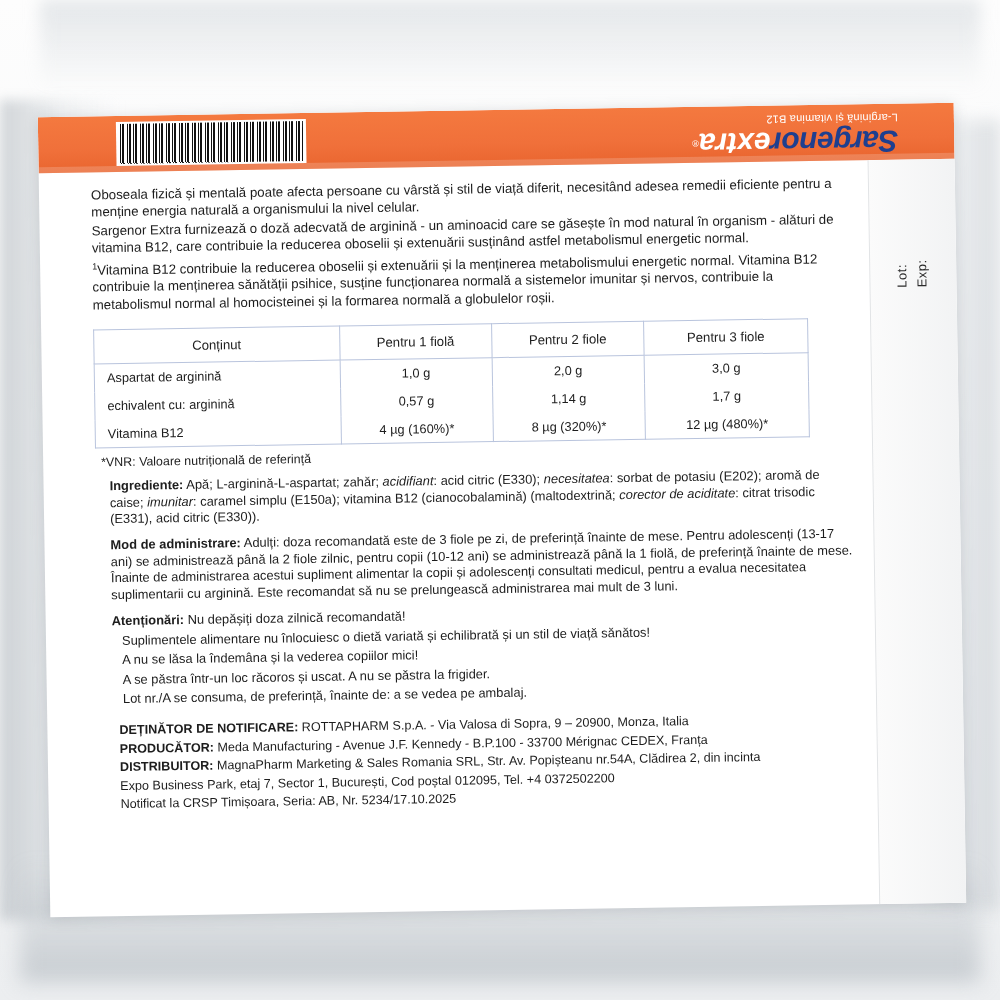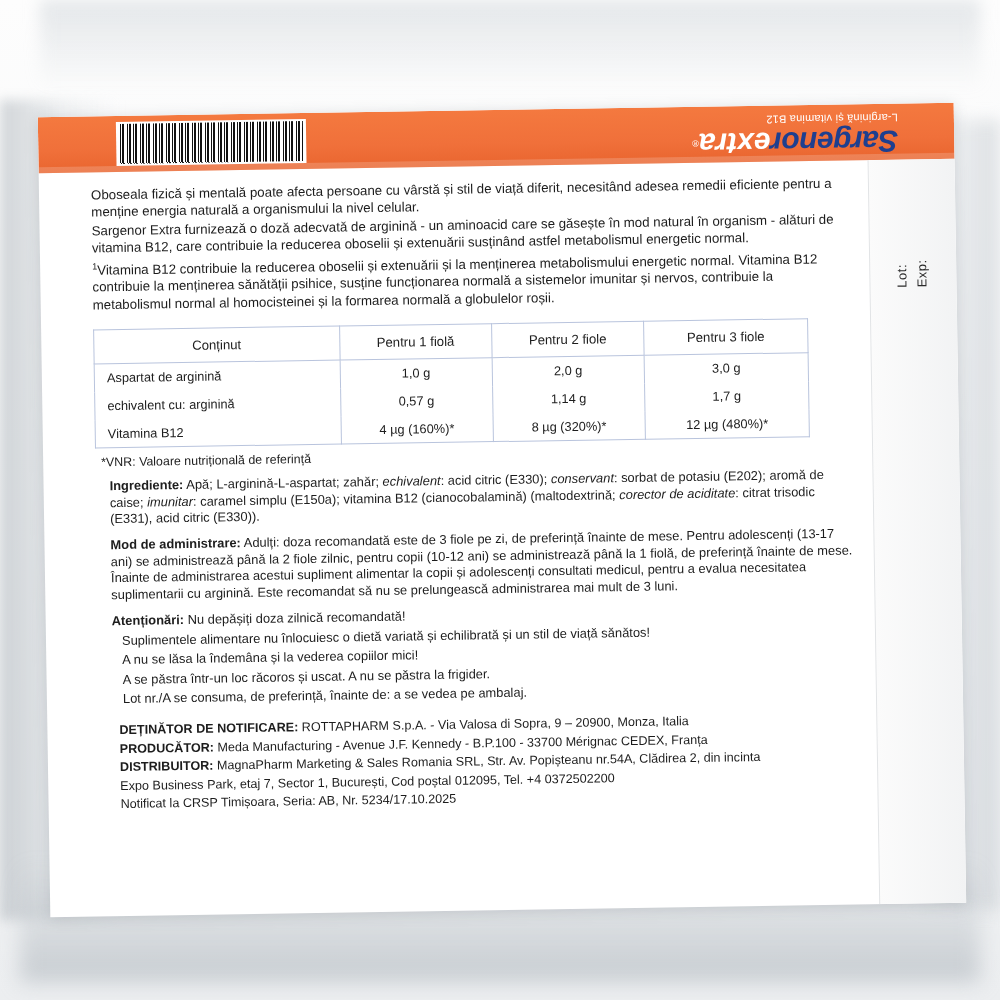--- a/index.html
+++ b/index.html
@@ -325,21 +325,21 @@
             <td class="val">4 µg (160%)*</td>
             <td class="val">8 µg (320%)*</td>
             <td class="val">12 µg (480%)*</td>
           </tr>
         </tbody>
       </table>
 
       <div class="vnr-note">*VNR: Valoare nutrițională de referință</div>
 
       <div class="block">
-        <p><b>Ingrediente:</b><span> Apă; L-arginină-L-aspartat; zahăr; </span><i>echivalent</i><span>: acid citric (E330); </span><i>conservant</i><span>: sorbat de potasiu (E202); aromă de caise; </span><i>imunitar</i><span>: caramel simplu (E150a); vitamina B12 (cianocobalamină) (maltodextrină; </span><i>corector de aciditate</i><span>: citrat trisodic (E331), acid citric (E330)).</span></p>
+        <p><b>Ingrediente:</b><span> Apă; L-arginină-L-aspartat; zahăr; </span><i>acidifiant</i><span>: acid citric (E330); </span><i>necesitatea</i><span>: sorbat de potasiu (E202); aromă de caise; </span><i>imunitar</i><span>: caramel simplu (E150a); vitamina B12 (cianocobalamină) (maltodextrină; </span><i>corector de aciditate</i><span>: citrat trisodic (E331), acid citric (E330)).</span></p>
       </div>
 
       <div class="block">
         <p><b>Mod de administrare:</b><span> Adulți: doza recomandată este de 3 fiole pe zi, de preferință înainte de mese. Pentru adolescenți (13-17 ani) se administrează până la 2 fiole zilnic, pentru copii (10-12 ani) se administrează până la 1 fiolă, de preferință înainte de mese. Înainte de administrarea acestui supliment alimentar la copii și adolescenți consultati medicul, pentru a evalua necesitatea suplimentarii cu arginină. Este recomandat să nu se prelungească administrarea mai mult de 3 luni.</span></p>
       </div>
 
       <div class="warnings">
         <p><b>Atenționări:</b><span> Nu depășiți doza zilnică recomandată!</span></p>
         <p class="indent">Suplimentele alimentare nu înlocuiesc o dietă variată și echilibrată și un stil de viață sănătos!</p>
         <p class="indent">A nu se lăsa la îndemâna și la vederea copiilor mici!</p>

